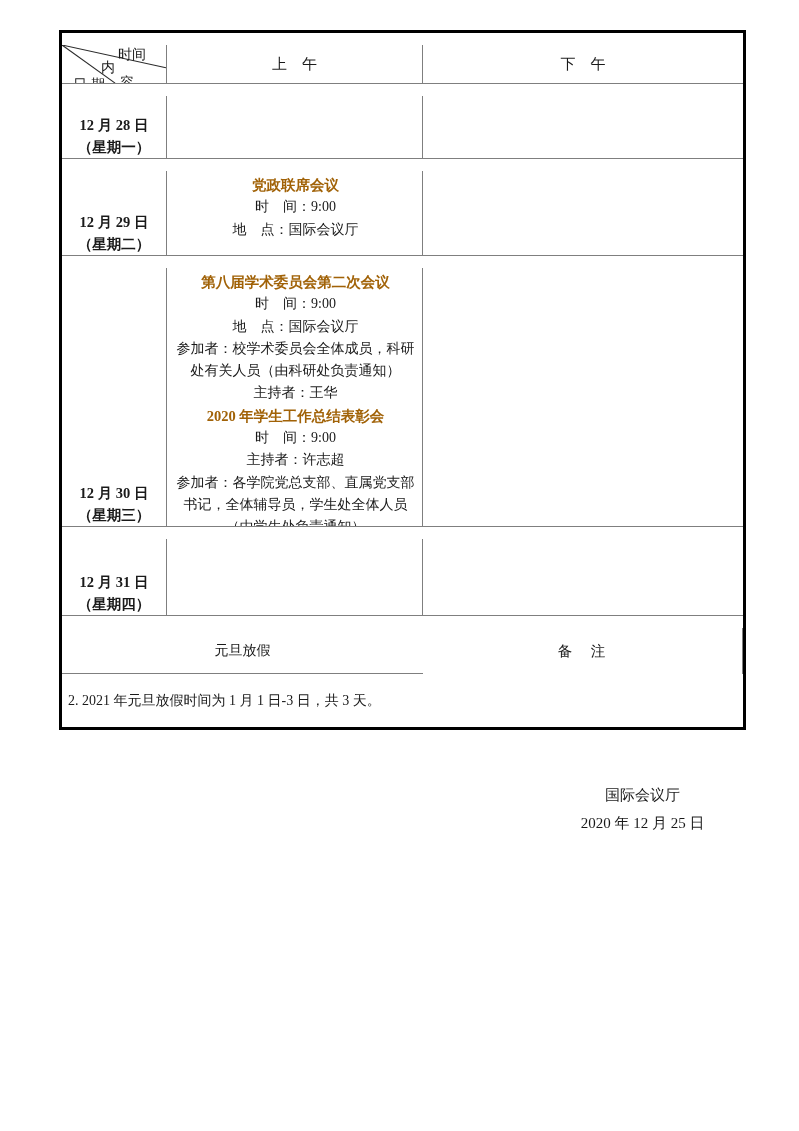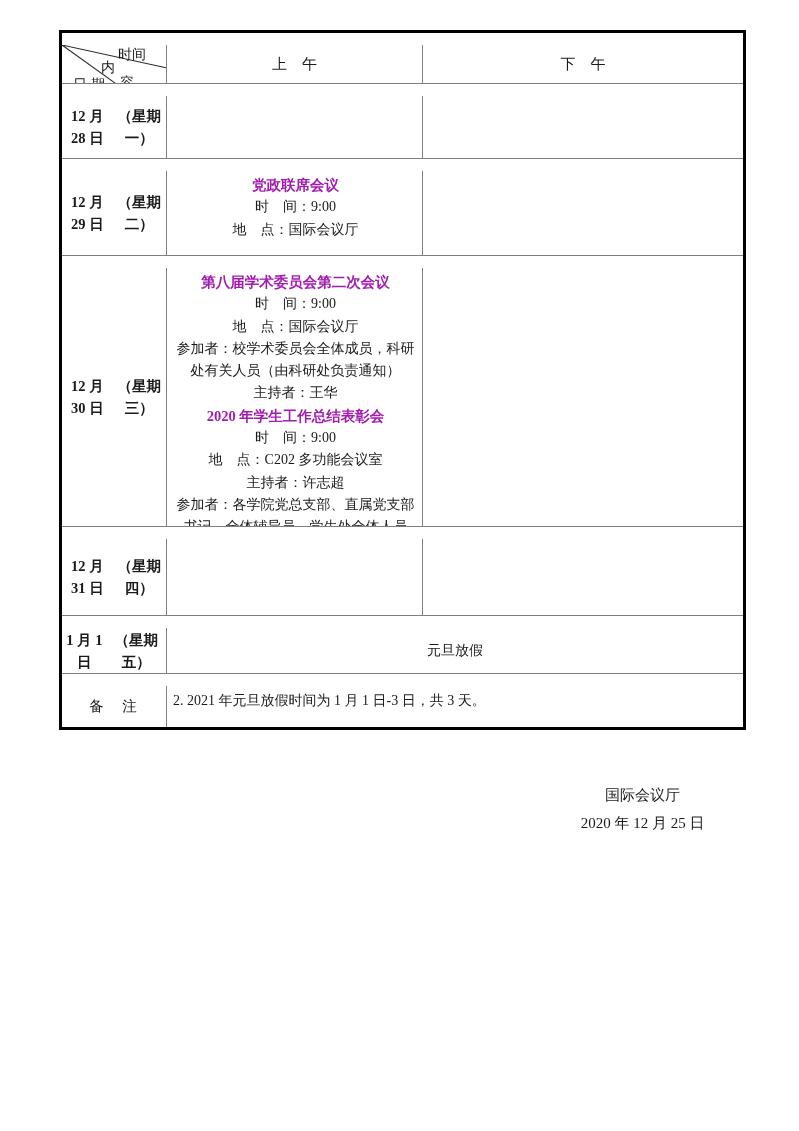--- a/index.html
+++ b/index.html
@@ -52,37 +52,37 @@
   .lbl-date { left: 11px;  top: 31px; letter-spacing: 4px; }
 
   .col-head {
     display: flex;
     align-items: center;
     justify-content: center;
     font-size: 15px;
   }
   .date-cell {
     display: flex;
-    flex-direction: row;
+    flex-direction: column;
     align-items: center;
     justify-content: flex-end;
     font-weight: bold;
     font-size: 14.5px;
     line-height: 22px;
     text-align: center;
   }
   .content-cell {
     padding: 3px 3px 0 5px;
     font-size: 14px;
     line-height: 22.3px;
   }
   .event-title {
     text-align: center;
     font-weight: bold;
-    color: #a21caf;
+    color: #a16207;
     font-size: 14.5px;
   }
   .event-line { text-align: center; }
   .holiday-cell {
     display: flex;
     align-items: center;
     justify-content: center;
     font-size: 14px;
   }
   .remark-label {
@@ -151,37 +151,32 @@
       <div>（星期三）</div>
     </div>
     <div class="cell content-cell">
       <div class="event-title">第八届学术委员会第二次会议</div>
       <div class="event-line">时　间：9:00</div>
       <div class="event-line">地　点：国际会议厅</div>
       <div class="event-line">参加者：校学术委员会全体成员，科研处有关人员（由科研处负责通知）</div>
       <div class="event-line">主持者：王华</div>
       <div class="event-title">2020 年学生工作总结表彰会</div>
       <div class="event-line">时　间：9:00</div>
-      <div class="event-line">地　点：C202 多功能会议室</div>
       <div class="event-line">主持者：许志超</div>
       <div class="event-line">参加者：各学院党总支部、直属党支部书记，全体辅导员，学生处全体人员（由学生处负责通知）</div>
     </div>
     <div class="cell last-col"></div>
 
     <div class="cell date-cell">
       <div>12 月 31 日</div>
       <div>（星期四）</div>
     </div>
     <div class="cell"></div>
     <div class="cell last-col"></div>
 
-    <div class="cell date-cell">
-      <div>1 月 1 日</div>
-      <div>（星期五）</div>
-    </div>
     <div class="cell span2 last-col holiday-cell">元旦放假</div>
 
     <div class="cell last-row remark-label">备　注</div>
     <div class="cell span2 last-col last-row remark-content">
       <div>2. 2021 年元旦放假时间为 1 月 1 日-3 日，共 3 天。</div>
     </div>
 
   </div>
 
   <div class="footer">

